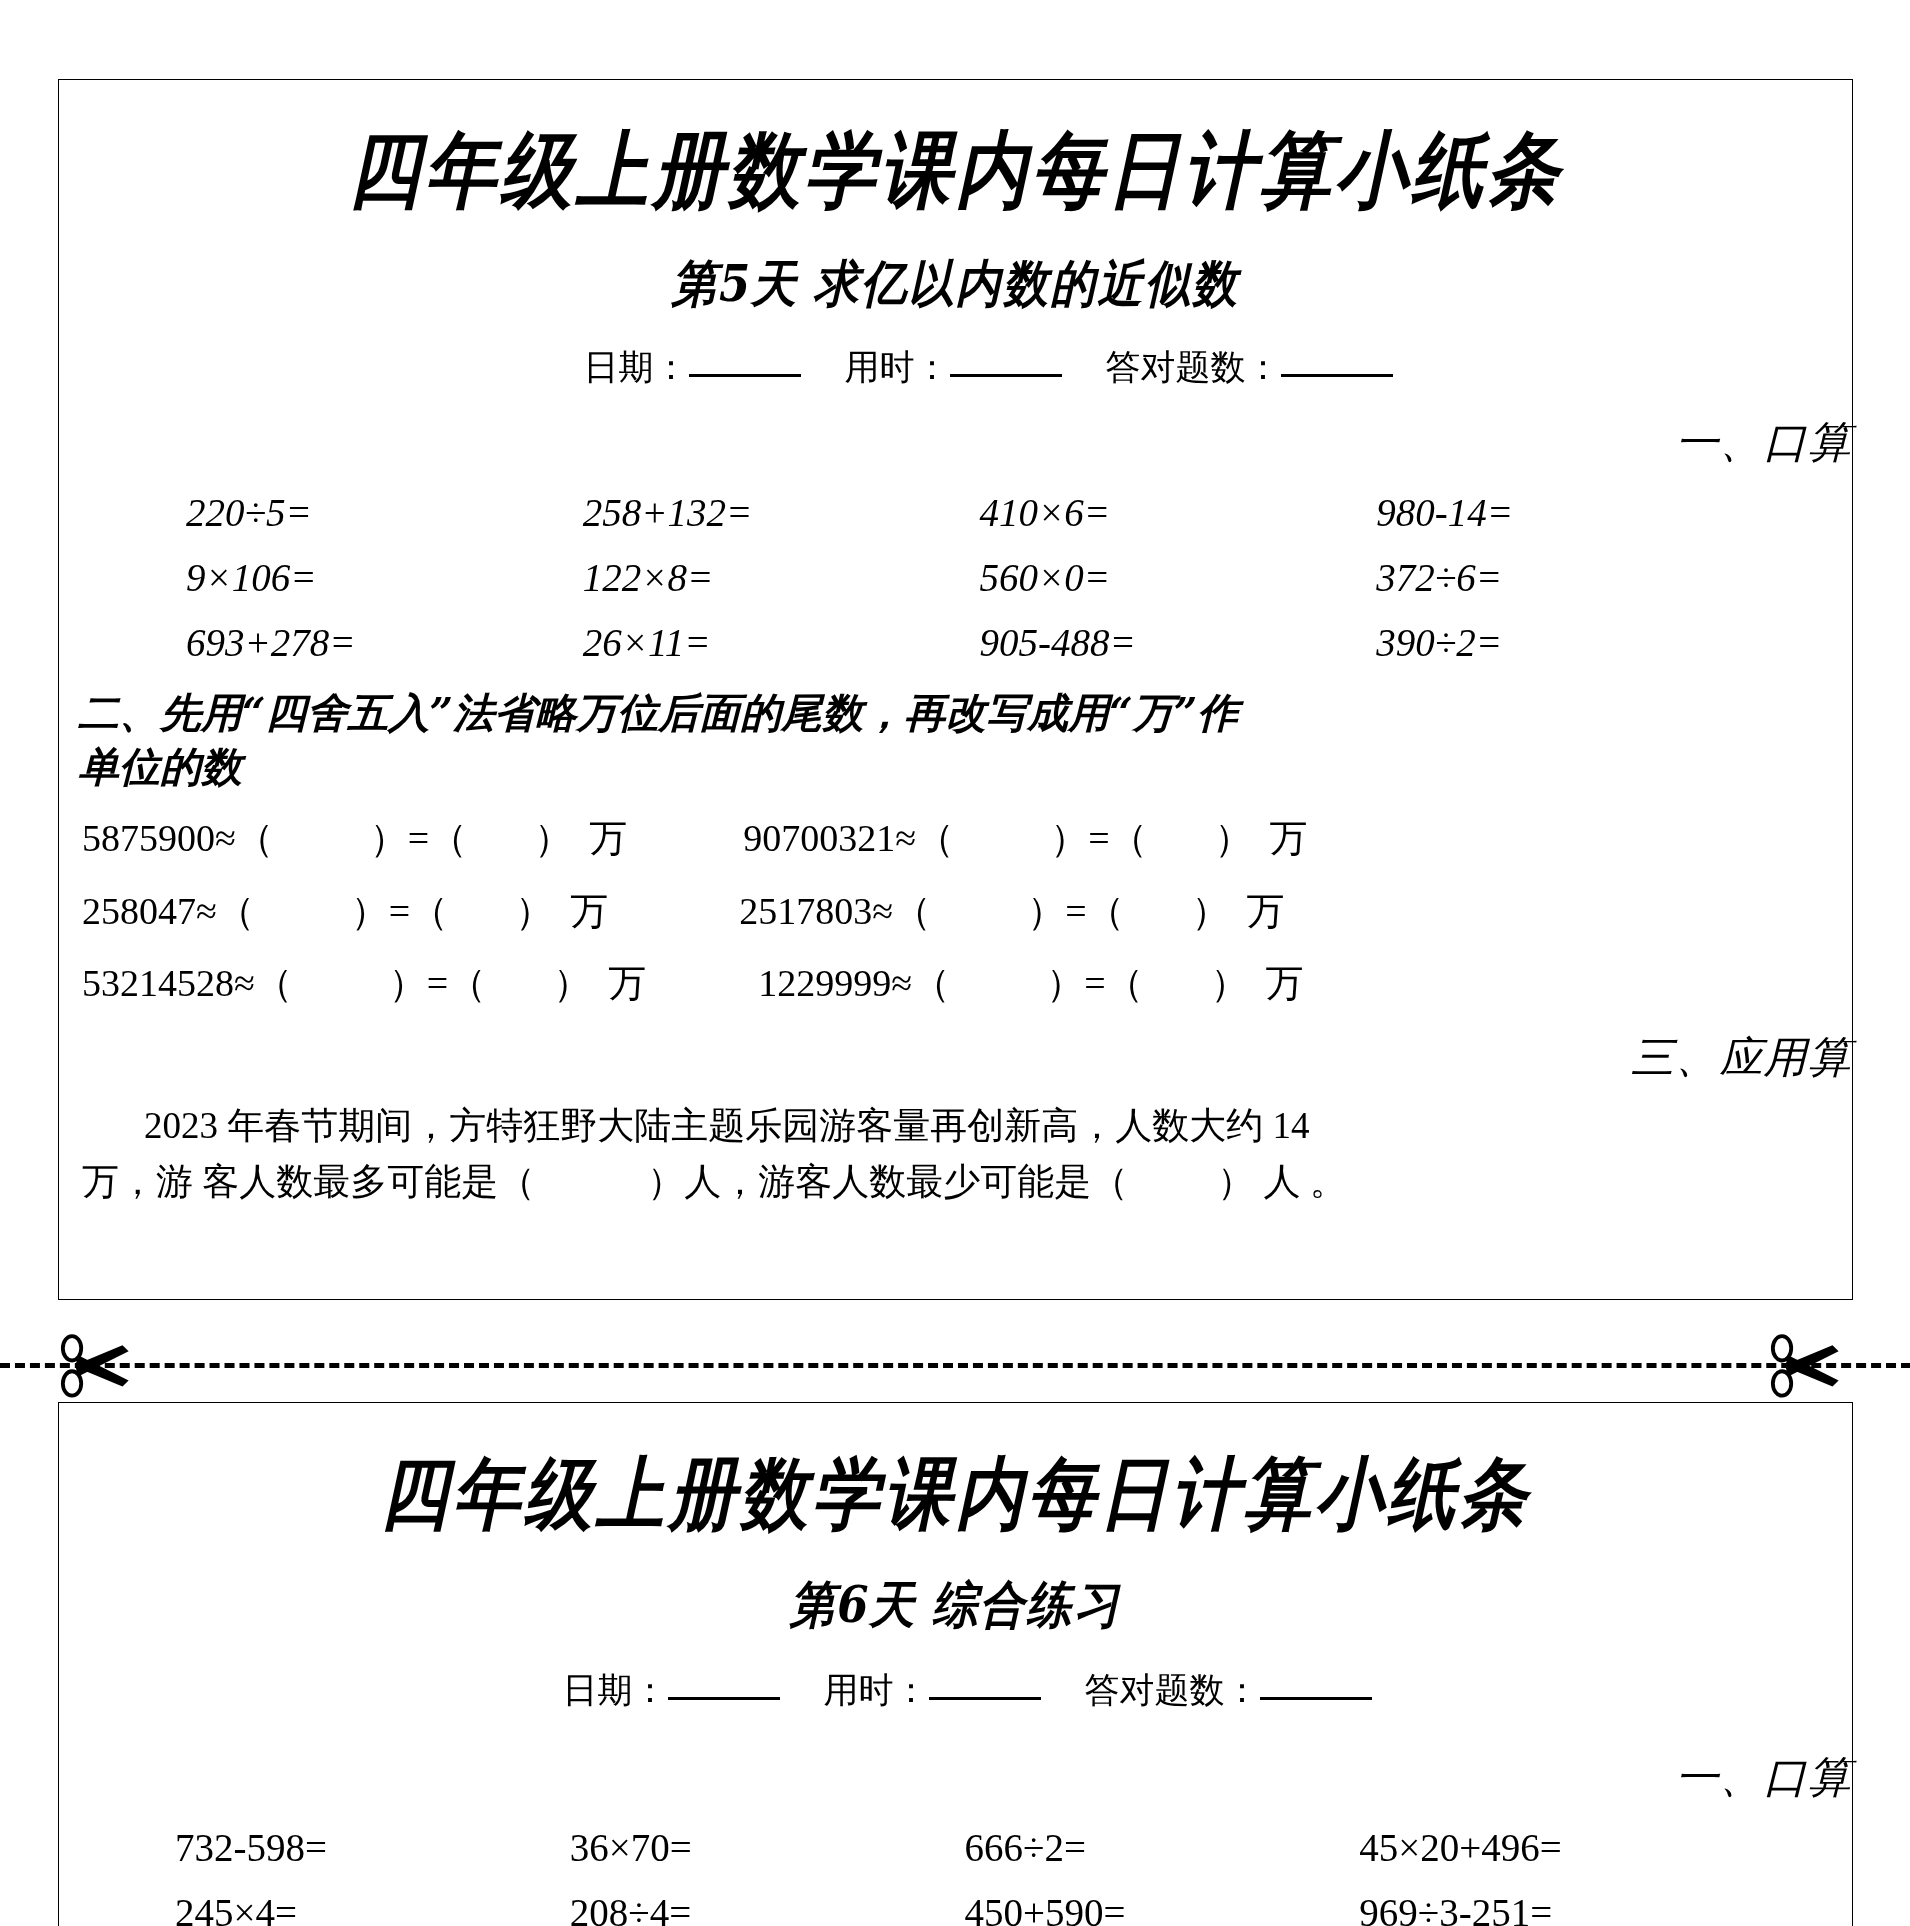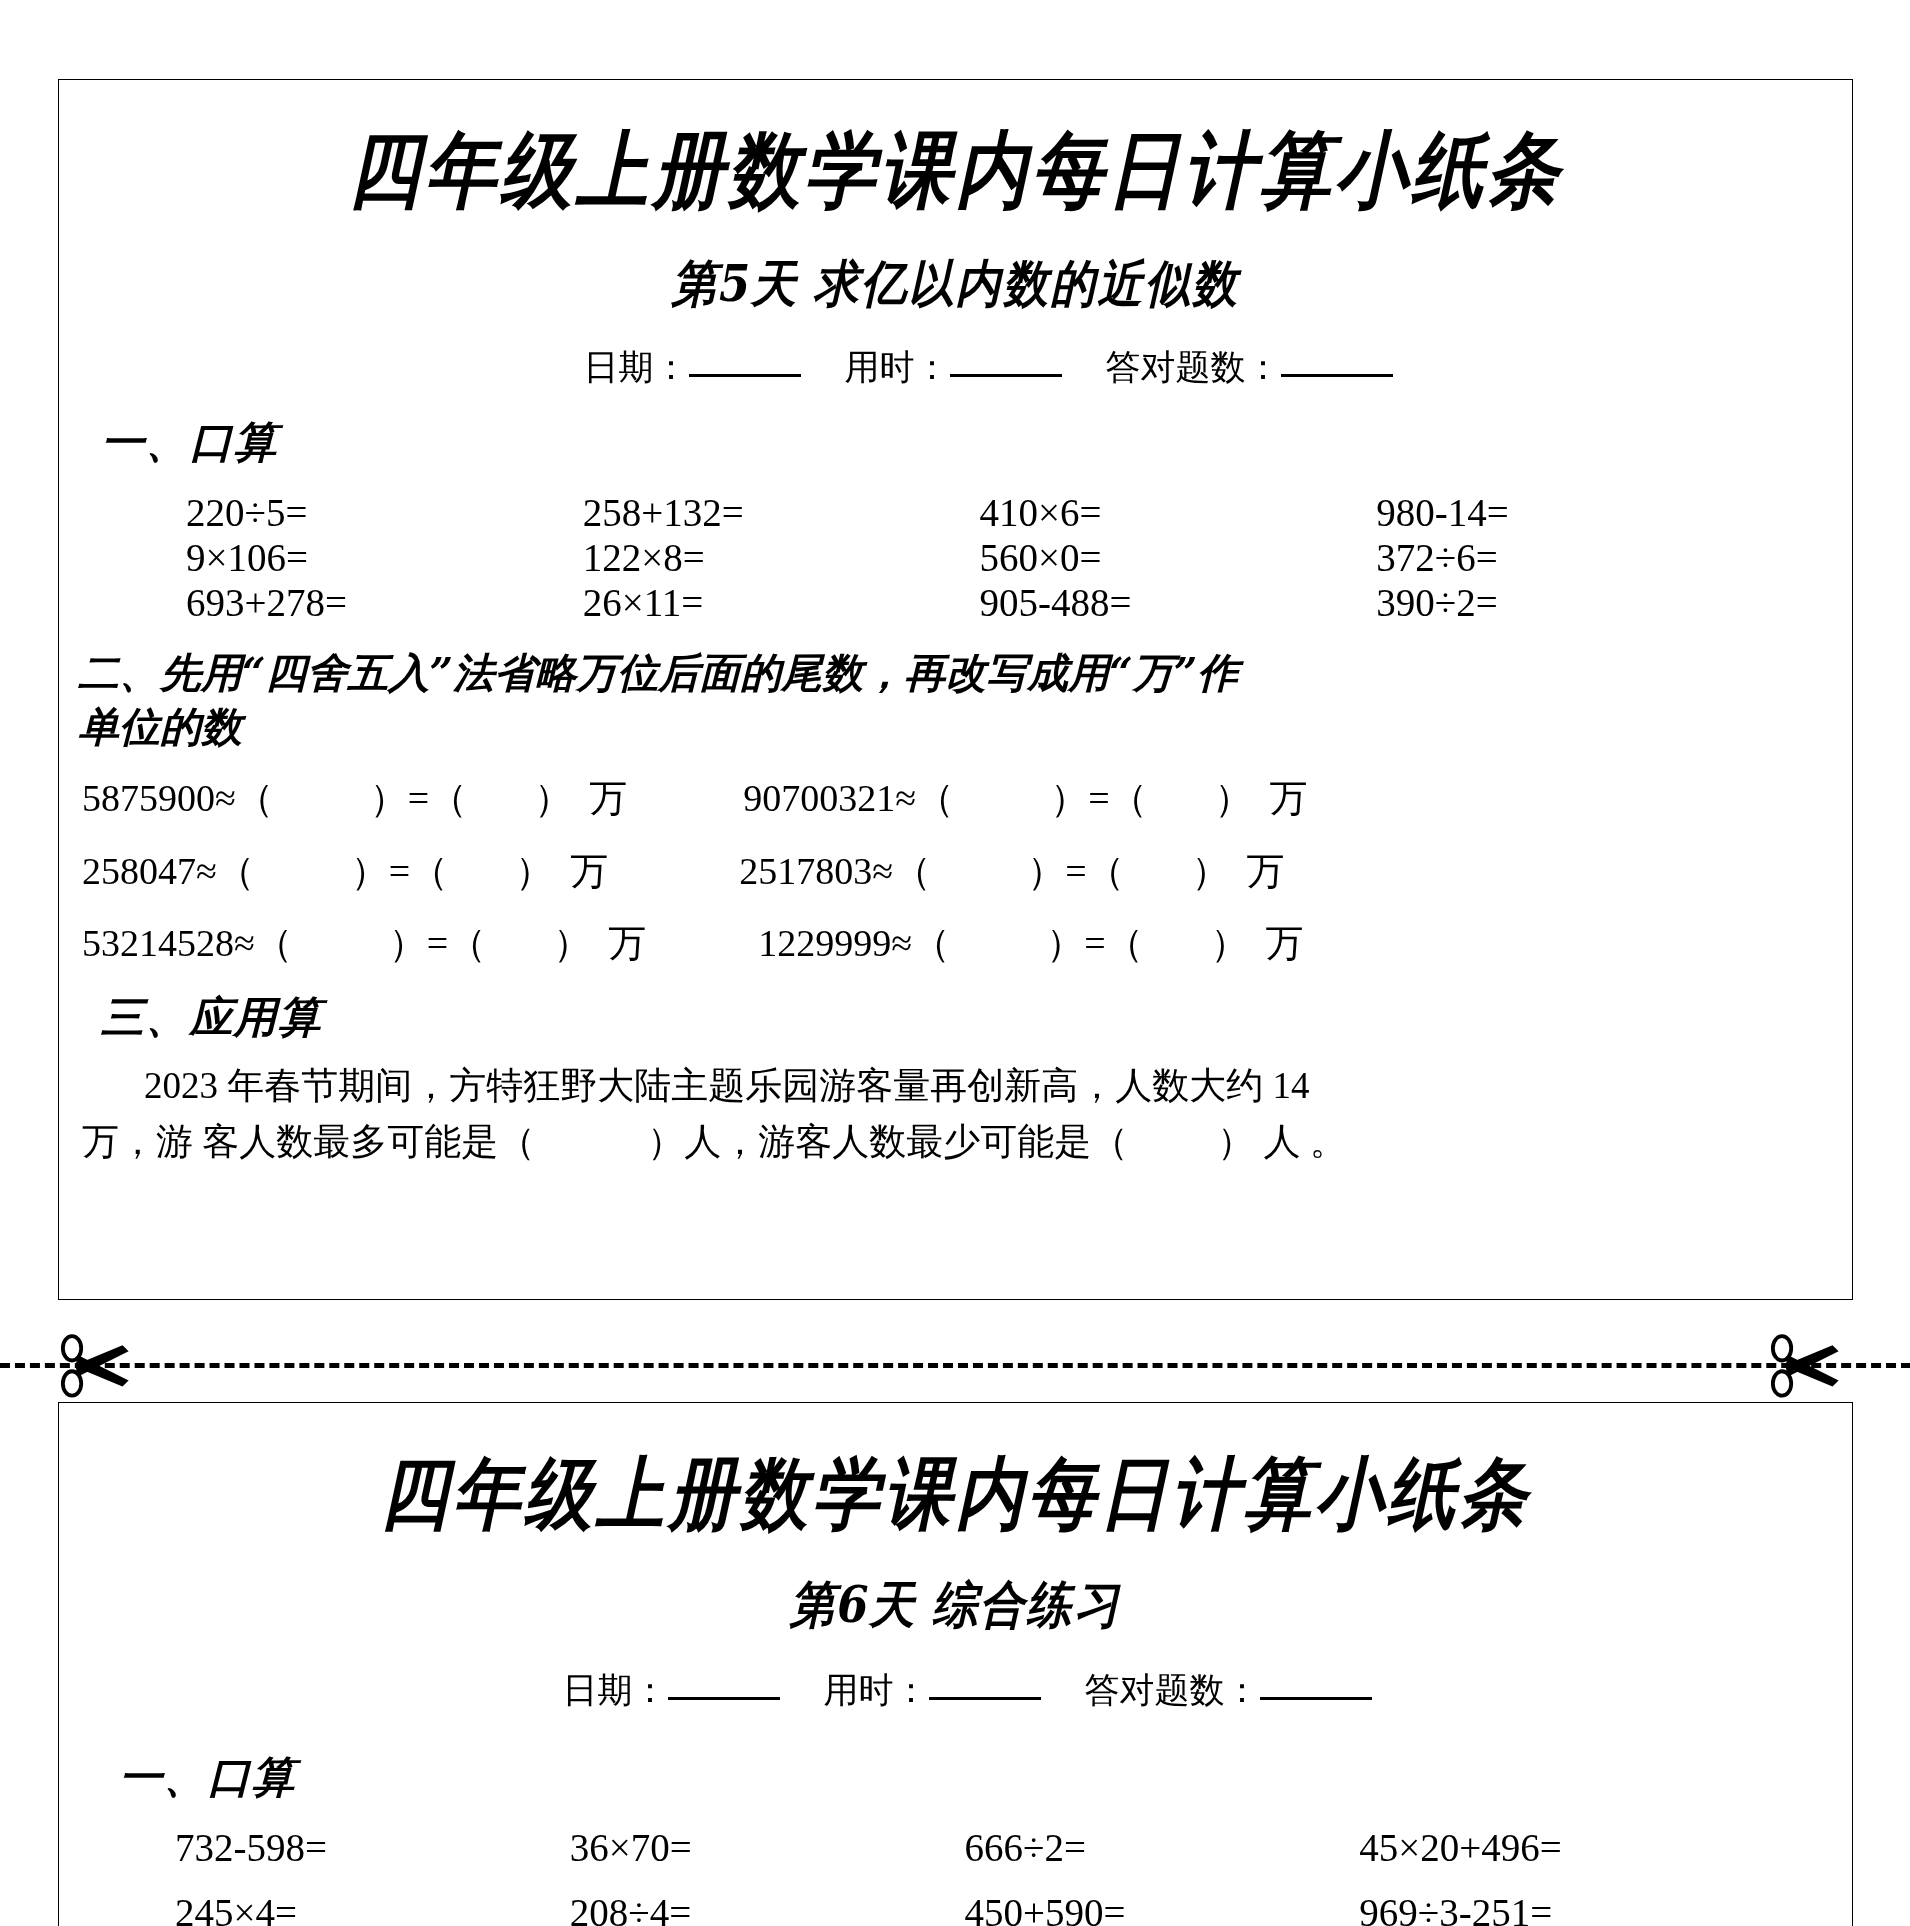--- a/index.html
+++ b/index.html
@@ -104,25 +104,26 @@
     display: inline-block;
     width: 112px;
     border-bottom: 3.5px solid #000;
     height: 30px;
   }
   .meta-sp { display: inline-block; width: 44px; }
 
   
   .sec-head {
     font-family: "DejaVu Serif", "Liberation Serif", serif;
-    font-weight: 700;
+    font-weight: 400;
     font-size: 43px;
     letter-spacing: 1.2px;
     font-style: italic;
     white-space: nowrap;
+    text-align: right;
   }
   .sec-head-wrap {
     font-family: "DejaVu Serif", "Liberation Serif", serif;
     font-weight: 900;
     font-size: 41px;
     line-height: 1.32;
     letter-spacing: 0px;
     font-style: italic;
   }
 
@@ -209,21 +210,21 @@
         </span>
         <span class="meta-sp"></span>
         <span class="meta-item">
           <span class="meta-label">答对题数：</span>
           <span class="meta-blank"></span>
         </span>
       </div>
 
       <div class="sec-head" style="margin-top:23px; margin-left:42px;">一、口算</div>
 
-      <div class="calc-grid" style="margin-top:17.7px; margin-left:127px; width:1587px; ">
+      <div class="calc-grid" style="margin-top:17.7px; margin-left:127px; width:1587px; row-gap:20px;font-style:italic;">
         <div class="cell">220÷5=</div>
         <div class="cell">258+132=</div>
         <div class="cell">410×6=</div>
         <div class="cell">980-14=</div>
         <div class="cell">9×106=</div>
         <div class="cell">122×8=</div>
         <div class="cell">560×0=</div>
         <div class="cell">372÷6=</div>
         <div class="cell">693+278=</div>
         <div class="cell">26×11=</div>

